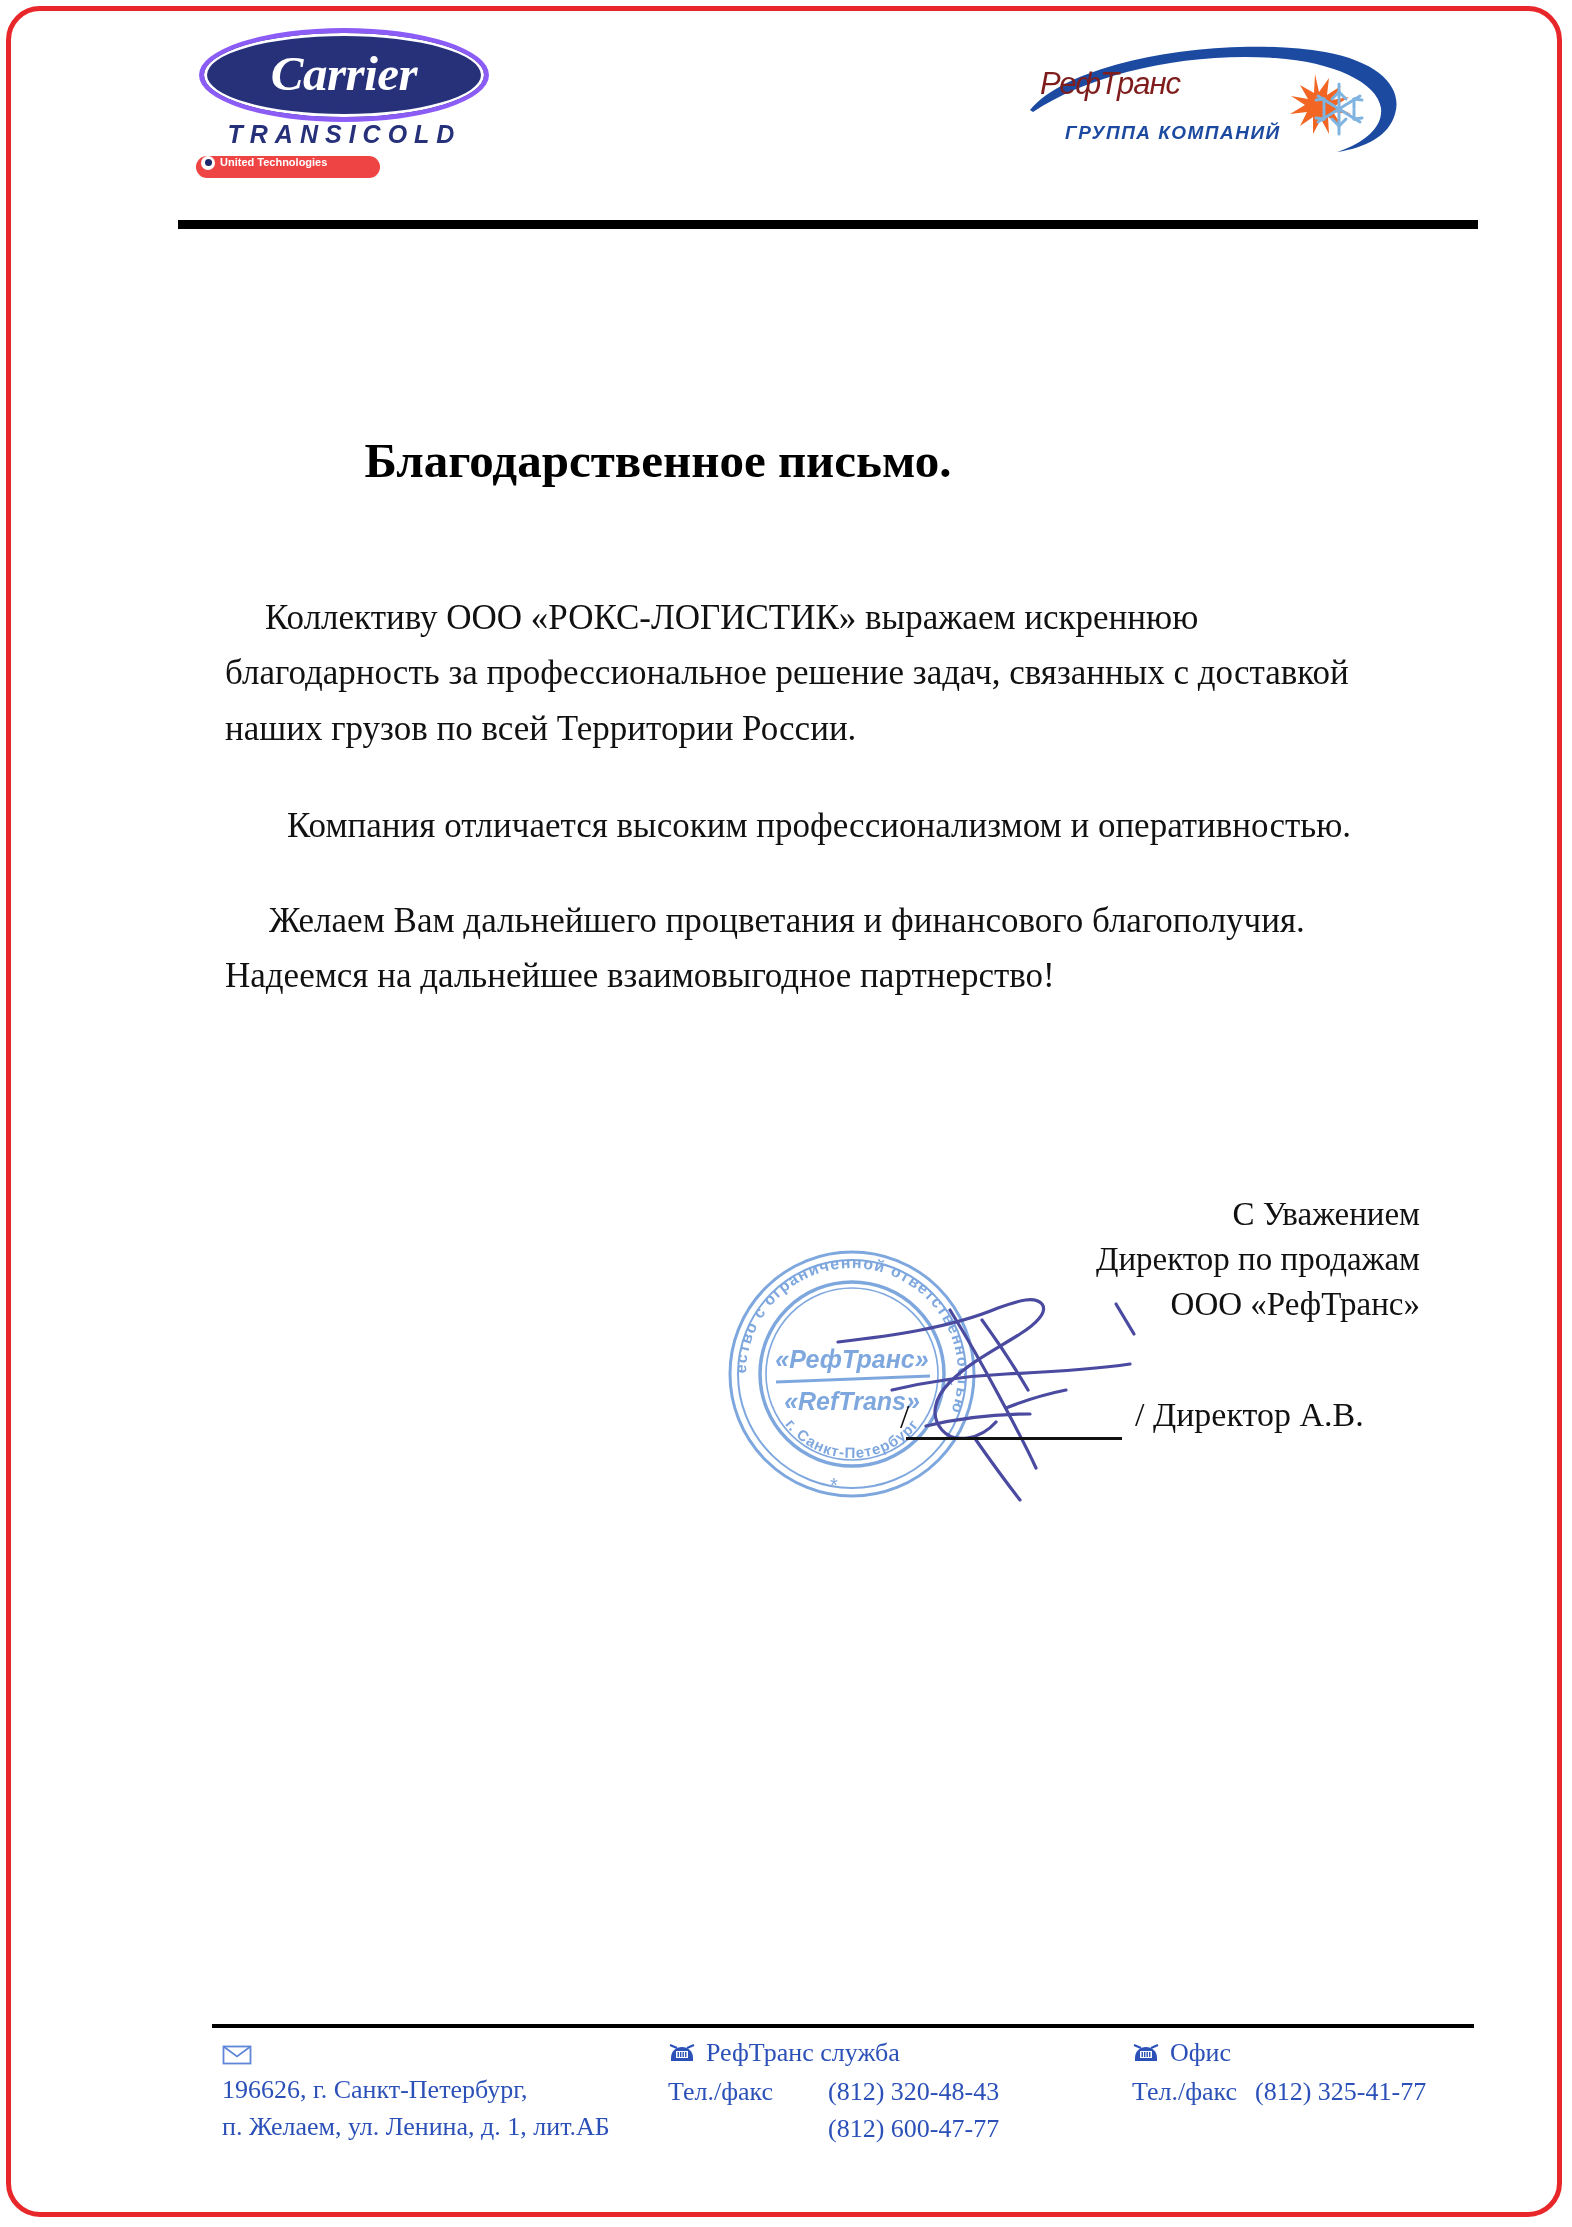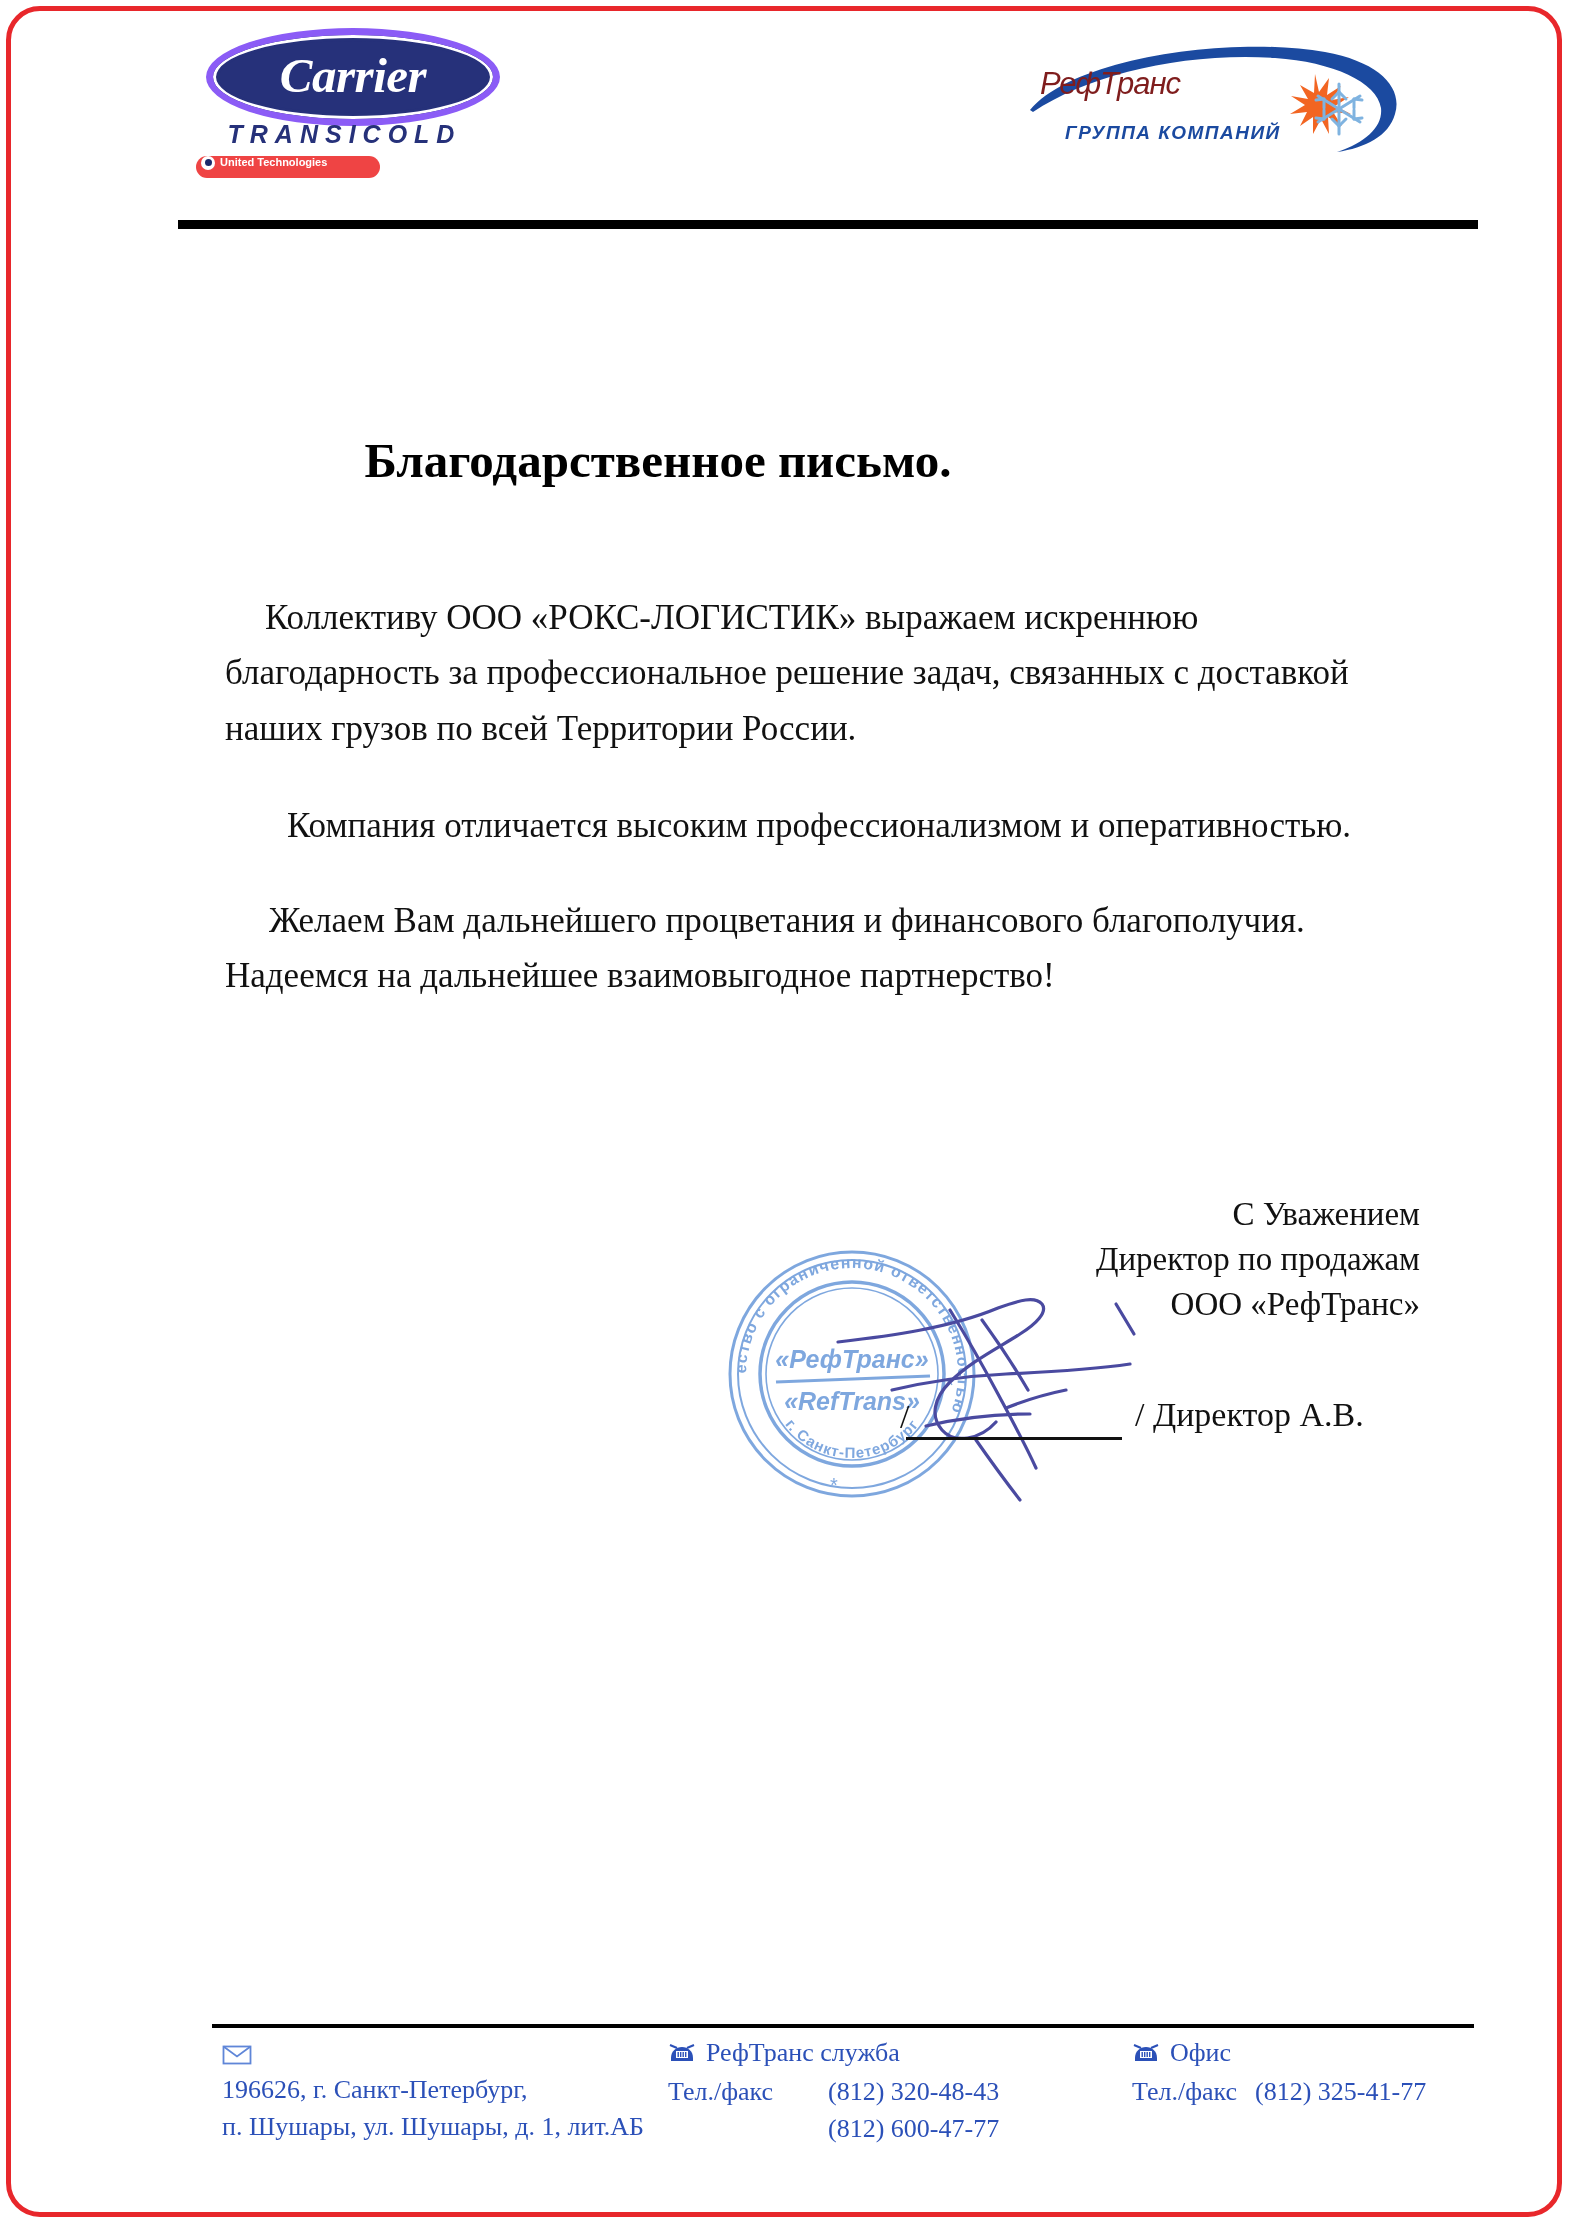--- a/index.html
+++ b/index.html
@@ -45,26 +45,26 @@
   
   .carrier-logo {
     position: absolute;
     left: 190px;
     top: 28px;
     width: 300px;
     height: 142px;
   }
   .carrier-oval {
     position: absolute;
-    left: 16px; top: 0;
+    left: 9px; top: 0;
     width: 280px;
     height: 84px;
     background: #26317a;
     border-radius: 50%;
-    border: 7px solid #8b5cf6;
+    border: 5px solid #8b5cf6;
     box-shadow: inset 0 0 0 3px #ffffff, inset 0 0 0 6px #26317a;
     display: flex;
     align-items: center;
     justify-content: center;
   }
   .carrier-word {
     color: #ffffff;
     font-family: "Liberation Serif", serif;
     font-style: italic;
     font-weight: bold;
@@ -415,21 +415,21 @@
   <div class="footer">
 
     <div class="fcol fcol-address">
       <div class="icon-only-row">
         <svg class="envelope-icon" viewBox="0 0 30 20">
           <rect x="1.5" y="1.5" width="27" height="17" fill="none" stroke="#5f86d8" stroke-width="1.8"></rect>
           <path d="M 1.5 1.5 L 15 11.5 L 28.5 1.5" fill="none" stroke="#5f86d8" stroke-width="1.8"></path>
         </svg>
       </div>
       <div class="f-line">196626, г. Санкт-Петербург,</div>
-      <div class="f-line">п. Шушары, ул. Шушары, д. 1, лит.АБ</div>
+      <div class="f-line">п. Желаем, ул. Ленина, д. 1, лит.АБ</div>
     </div>
 
     <div class="fcol fcol-service">
       <div class="f-head">
         <svg class="phone-icon" viewBox="0 0 28 22">
           <path d="M 3 16 C 3 9, 8 5, 14 5 C 20 5, 25 9, 25 16 L 25 19 L 3 19 Z" fill="#2b50b8"></path>
           <rect x="8" y="9" width="12" height="7" fill="#ffffff"></rect>
           <rect x="9.5" y="10" width="1.4" height="5" fill="#2b50b8"></rect>
           <rect x="12" y="10" width="1.4" height="5" fill="#2b50b8"></rect>
           <rect x="14.5" y="10" width="1.4" height="5" fill="#2b50b8"></rect>

